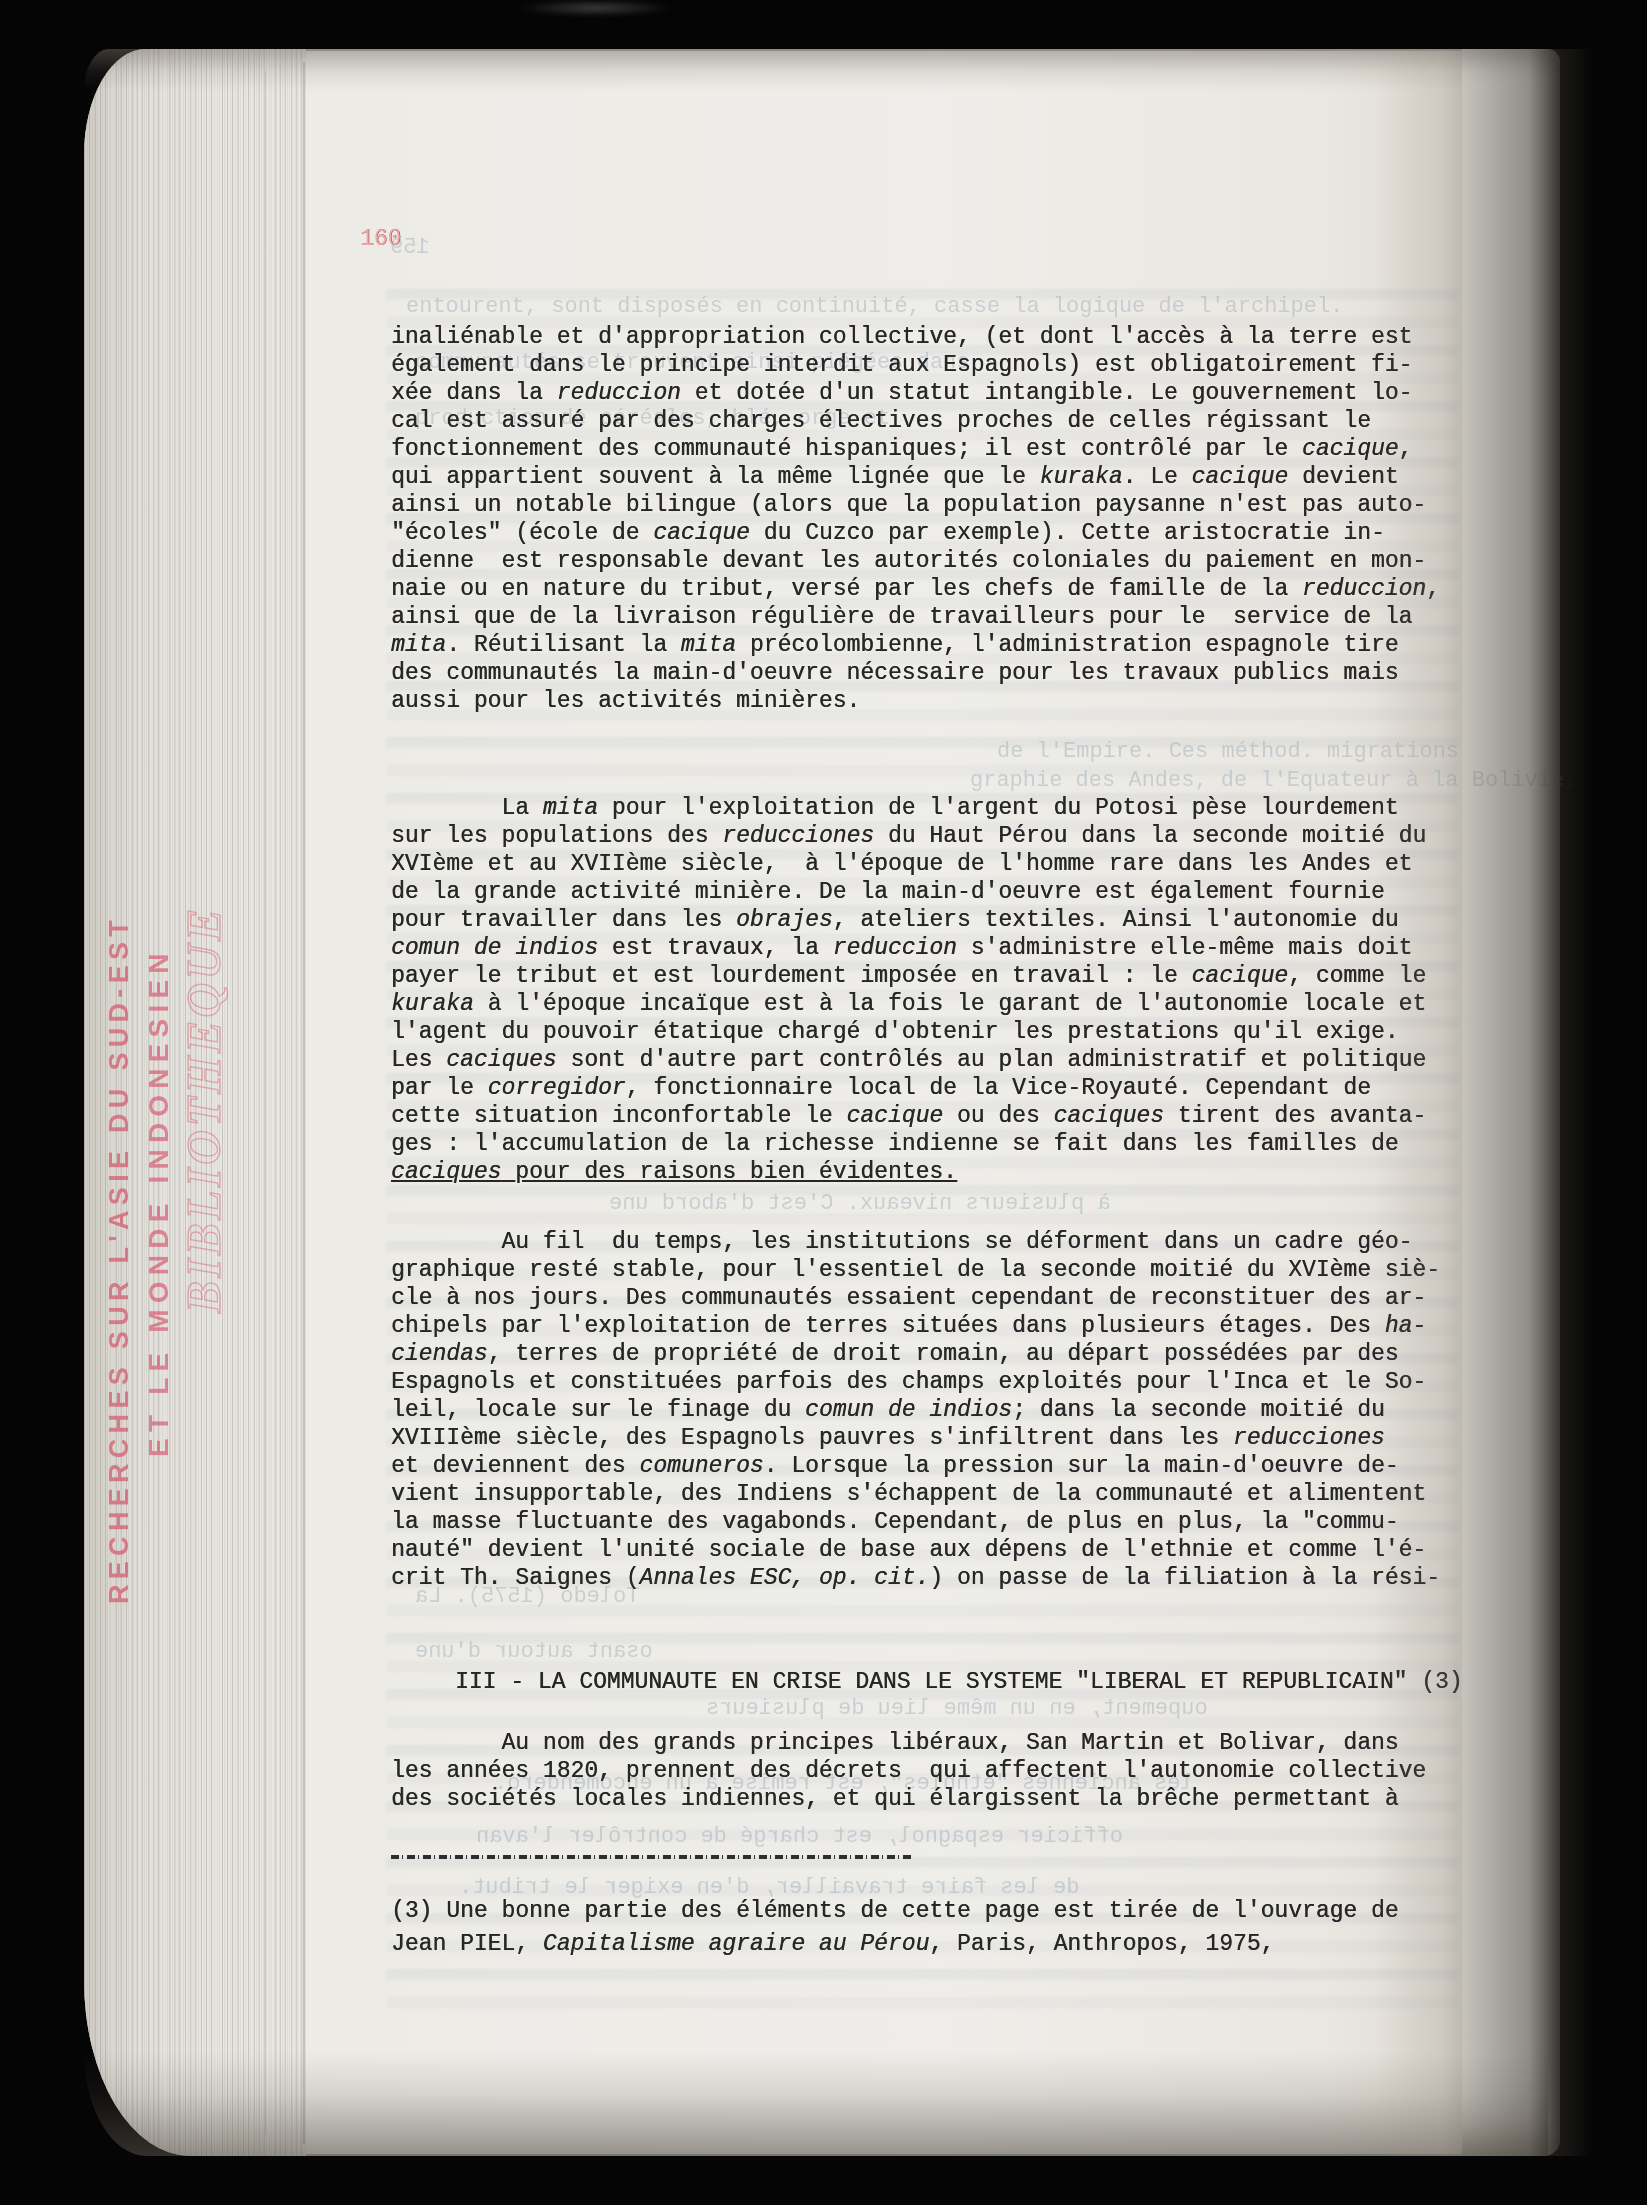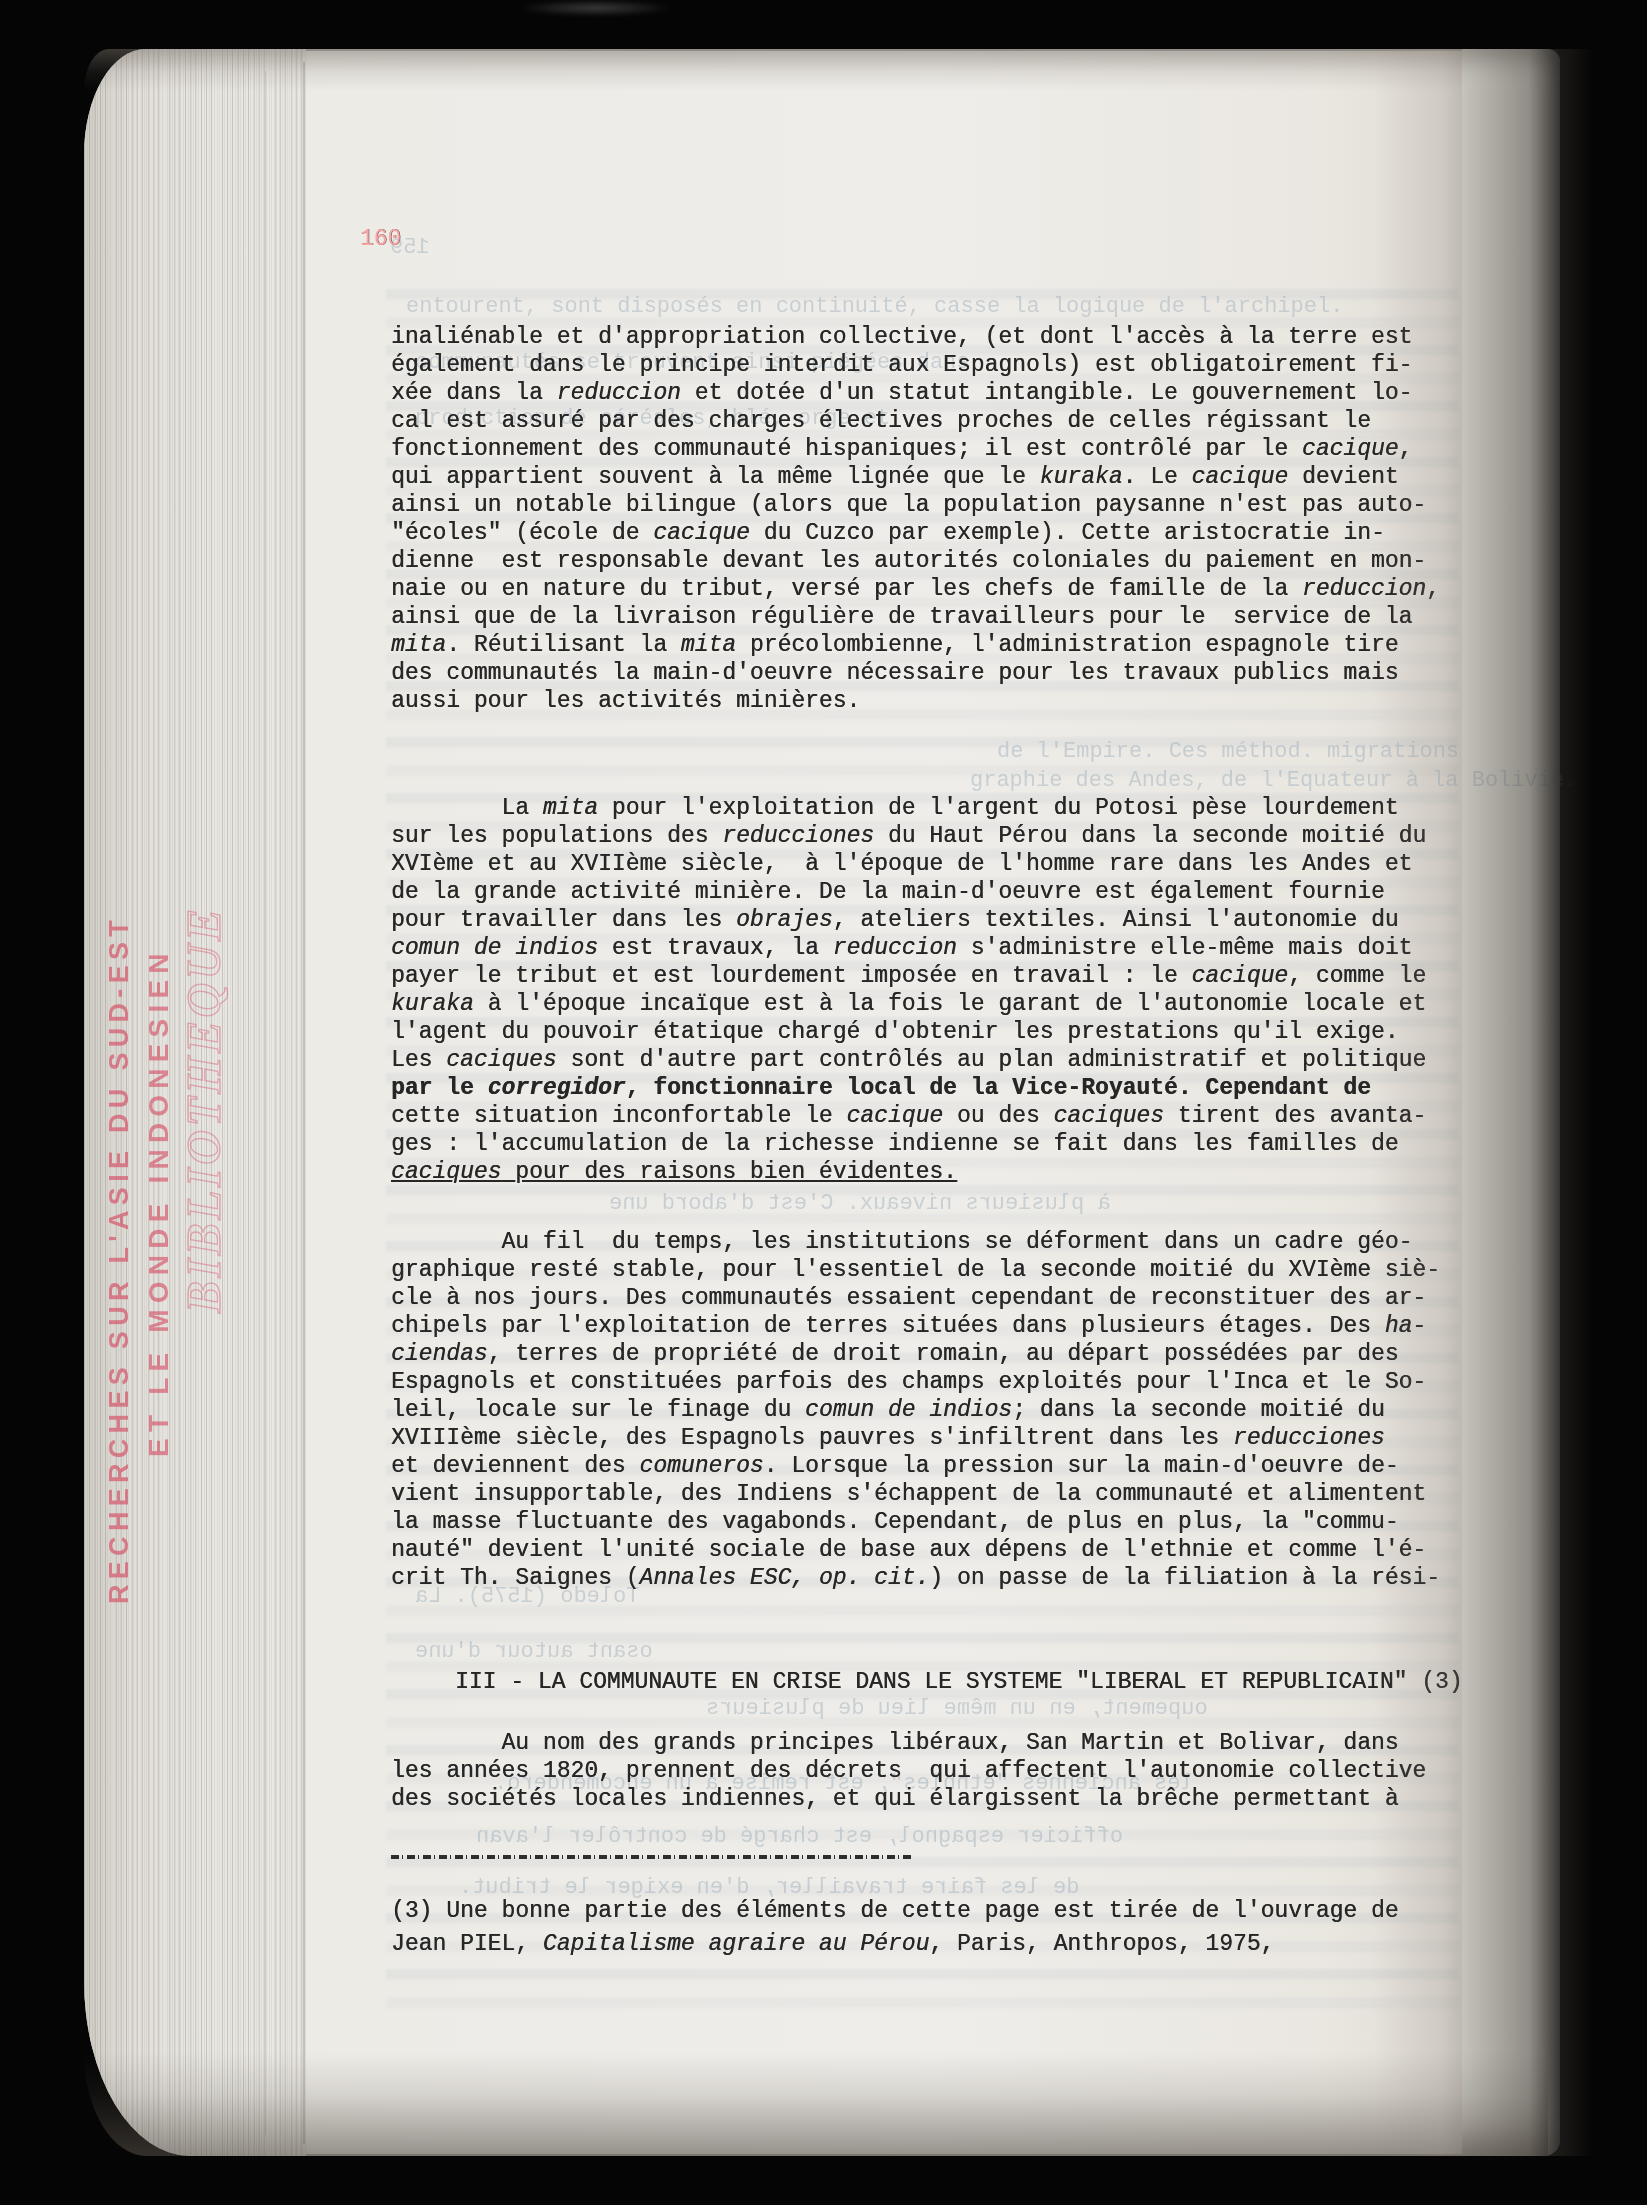--- a/index.html
+++ b/index.html
@@ -111,21 +111,21 @@
         <div class="tline" style="line-height: 28px;"><span>        La </span><span class="it">mita</span><span> pour l'exploitation de l'argent du Potosi pèse lourdement</span></div>
         <div class="tline" style="line-height: 28px;"><span>sur les populations des </span><span class="it">reducciones</span><span> du Haut Pérou dans la seconde moitié du</span></div>
         <div class="tline" style="line-height: 28px;"><span>XVIème et au XVIIème siècle,  à l'époque de l'homme rare dans les Andes et</span></div>
         <div class="tline" style="line-height: 28px;"><span>de la grande activité minière. De la main-d'oeuvre est également fournie</span></div>
         <div class="tline" style="line-height: 28px;"><span>pour travailler dans les </span><span class="it">obrajes</span><span>, ateliers textiles. Ainsi l'autonomie du</span></div>
         <div class="tline" style="line-height: 28px;"><span class="it">comun de indios</span><span> est travaux, la </span><span class="it">reduccion</span><span> s'administre elle-même mais doit</span></div>
         <div class="tline" style="line-height: 28px;"><span>payer le tribut et est lourdement imposée en travail : le </span><span class="it">cacique</span><span>, comme le</span></div>
         <div class="tline" style="line-height: 28px;"><span class="it">kuraka</span><span> à l'époque incaïque est à la fois le garant de l'autonomie locale et</span></div>
         <div class="tline" style="line-height: 28px;"><span>l'agent du pouvoir étatique chargé d'obtenir les prestations qu'il exige.</span></div>
         <div class="tline" style="line-height: 28px;"><span>Les </span><span class="it">caciques</span><span> sont d'autre part contrôlés au plan administratif et politique</span></div>
-        <div class="tline" style="line-height: 28px; font-weight: bold;"><span>par le </span><span class="it">corregidor</span><span>, fonctionnaire local de la Vice-Royauté. Cependant de</span></div>
+        <div class="tline" style="line-height: 28px;"><span>par le </span><span class="it">corregidor</span><span>, fonctionnaire local de la Vice-Royauté. Cependant de</span></div>
         <div class="tline" style="line-height: 28px;"><span>cette situation inconfortable le </span><span class="it">cacique</span><span> ou des </span><span class="it">caciques</span><span> tirent des avanta-</span></div>
         <div class="tline" style="line-height: 28px;"><span>ges : l'accumulation de la richesse indienne se fait dans les familles de</span></div>
         <div class="tline" style="line-height: 28px; text-decoration: underline;"><span class="it">caciques</span><span> pour des raisons bien évidentes.</span></div>
       </div>
       <div class="tblock" style="left: 391px; top: 1228px;">
         <div class="tline" style="line-height: 28px;"><span>        Au fil  du temps, les institutions se déforment dans un cadre géo-</span></div>
         <div class="tline" style="line-height: 28px;"><span>graphique resté stable, pour l'essentiel de la seconde moitié du XVIème siè-</span></div>
         <div class="tline" style="line-height: 28px;"><span>cle à nos jours. Des communautés essaient cependant de reconstituer des ar-</span></div>
         <div class="tline" style="line-height: 28px;"><span>chipels par l'exploitation de terres situées dans plusieurs étages. Des </span><span class="it">ha-</span></div>
         <div class="tline" style="line-height: 28px;"><span class="it">ciendas</span><span>, terres de propriété de droit romain, au départ possédées par des</span></div>

